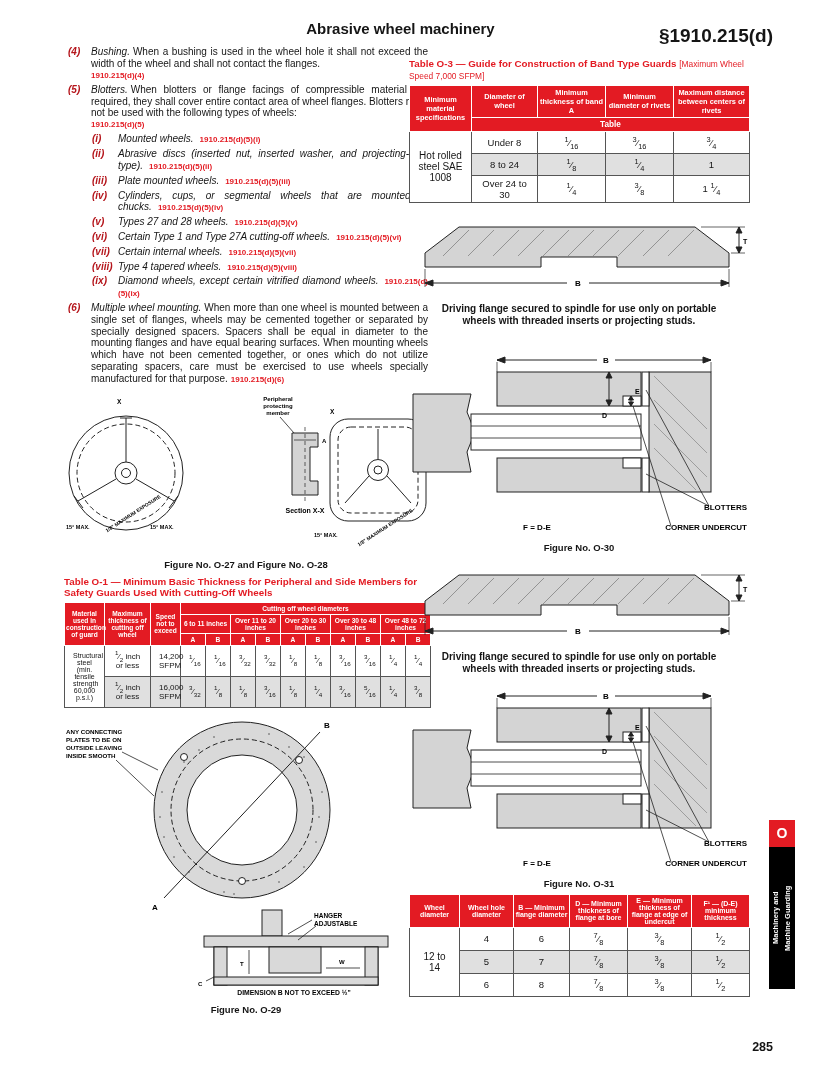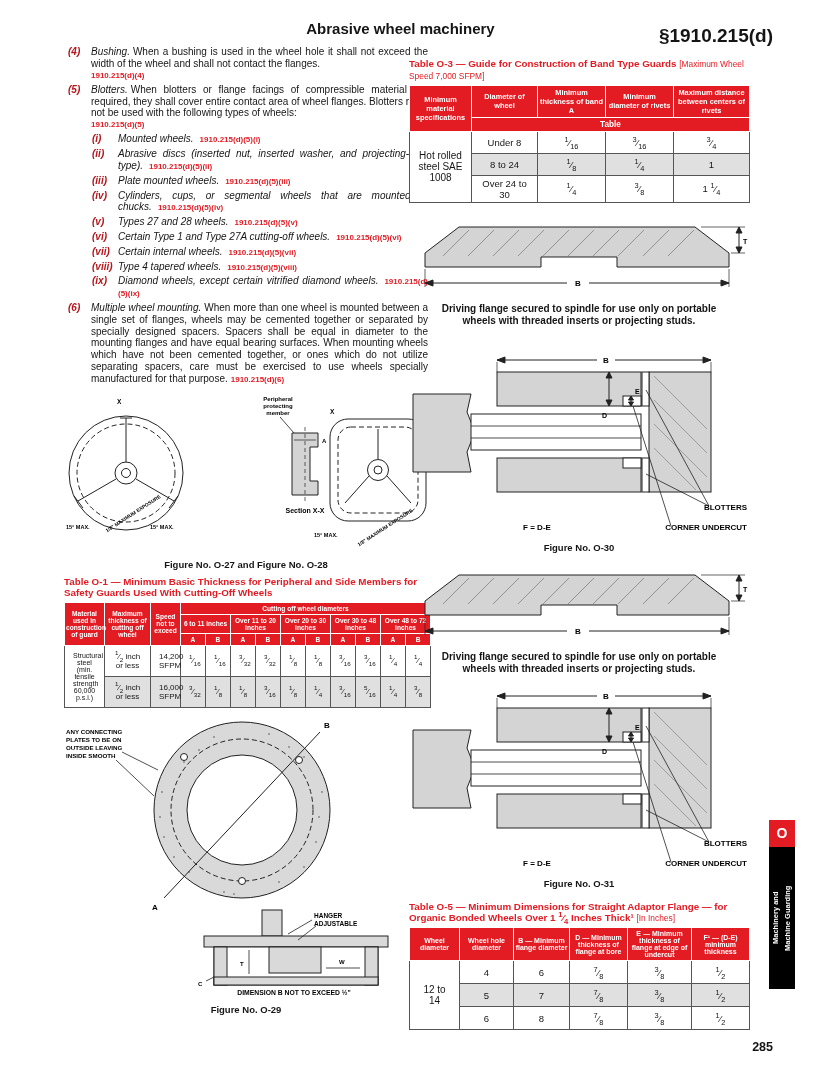--- a/index.html
+++ b/index.html
@@ -488,24 +488,20 @@
         <line x1="237" y1="124" x2="300" y2="156"></line>
         <line x1="224" y1="56" x2="262" y2="176"></line>
       </g>
       <text x="338" y="160" text-anchor="end" font-size="8" font-weight="bold">BLOTTERS</text>
       <text x="338" y="180" text-anchor="end" font-size="8" font-weight="bold">CORNER UNDERCUT</text>
       <text x="128" y="180" text-anchor="middle" font-size="8" font-weight="bold">F = D-E</text>
     </svg>
     <div class="fig-caption">Figure No. O-31</div>
   </div>
 
-  <div class="tbl-title" style="margin-top:12px">
-    <span data-frac="">Table O-5 — Minimum Dimensions for Straight Adaptor Flange — for Organic Bonded Wheels Over 1 <sup>1</sup>⁄<sub>4</sub> Inches Thick¹</span>
-    <span class="tbl-note">[In Inches]</span>
-  </div>
   <table class="dtable o5">
     <colgroup>
         <col style="width:50px">
         <col style="width:54px">
         <col style="width:56px">
         <col style="width:58px">
         <col style="width:64px">
         <col style="width:58px">
       </colgroup>
     <thead>

